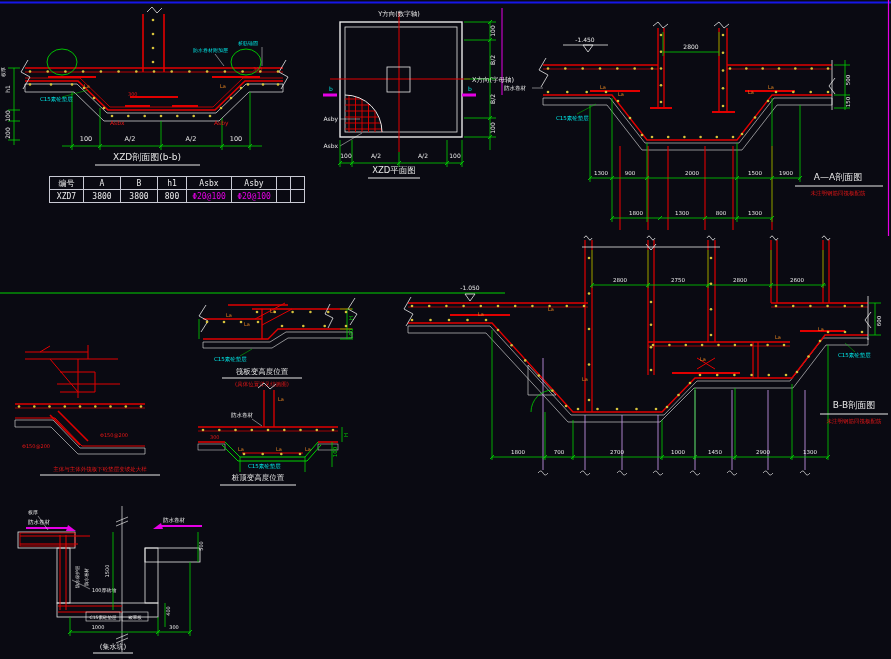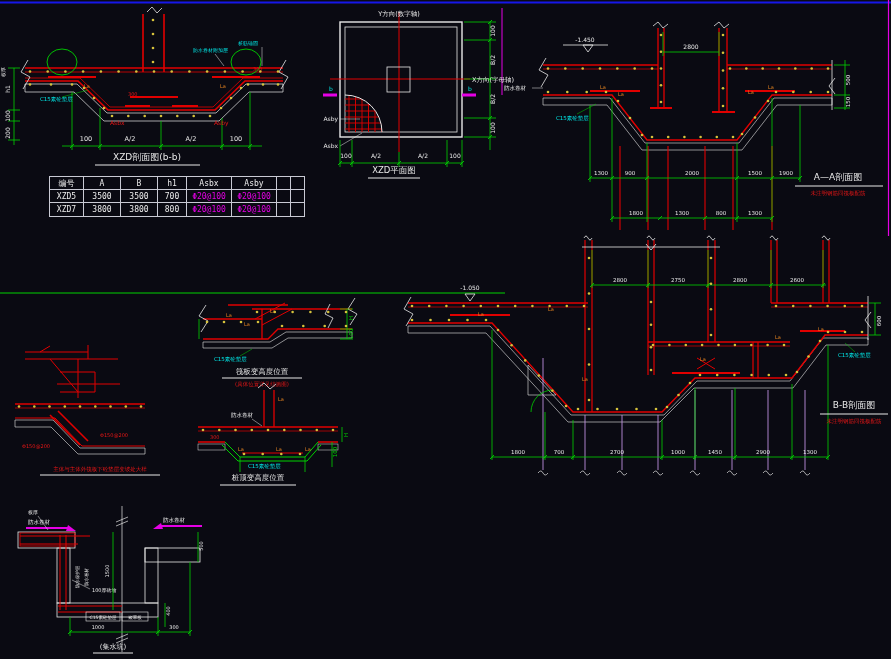--- a/index.html
+++ b/index.html
@@ -523,30 +523,20 @@
           <th>B</th>
           <th>h1</th>
           <th>Asbx</th>
           <th>Asby</th>
           <th></th>
           <th></th>
         </tr>
       </thead>
   <tbody>
         <tr>
-          <td>XZD5</td>
-          <td>3500</td>
-          <td>3500</td>
-          <td>700</td>
-          <td class="m">Φ20@100</td>
-          <td class="m">Φ20@100</td>
-          <td></td>
-          <td></td>
-        </tr>
-        <tr>
           <td>XZD7</td>
           <td>3800</td>
           <td>3800</td>
           <td>800</td>
           <td class="m">Φ20@100</td>
           <td class="m">Φ20@100</td>
           <td></td>
           <td></td>
         </tr>
       </tbody>

